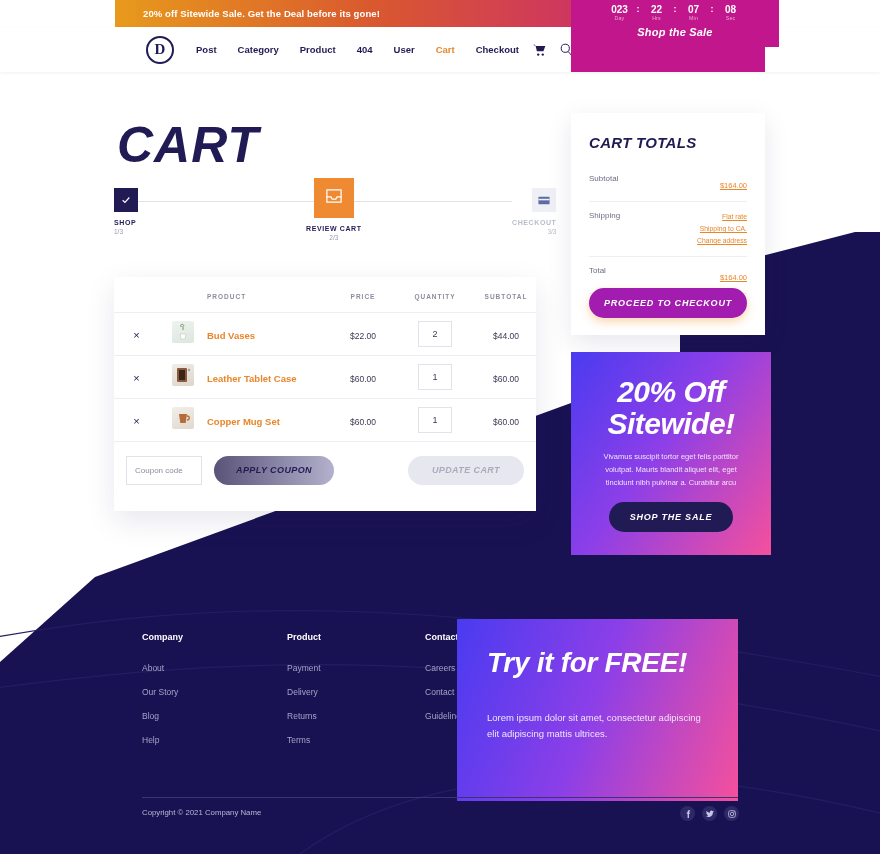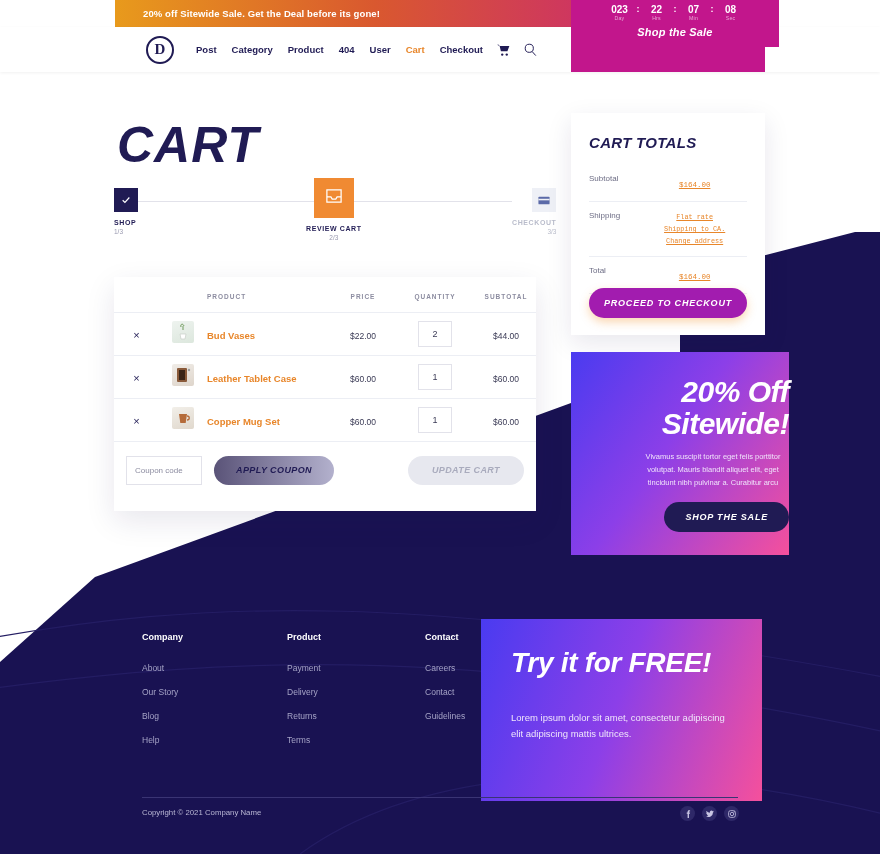--- a/index.html
+++ b/index.html
@@ -44,21 +44,21 @@
   .navbar {
     position: absolute; left: 0; top: 27px; width: 880px; height: 45px;
     background: #ffffff; display: flex; align-items: center;
     box-shadow: 0 1px 3px rgba(0,0,0,.06);
   }
   .logo {
     margin-left: 146px; width: 28px; height: 28px; border-radius: 50%;
     border: 2px solid #201b54; display: flex; align-items: center; justify-content: center;
     color: #201b54; font-size: 15px; font-weight: bold; font-family: "Liberation Serif", serif;
   }
-  .nav-links { display: flex; align-items: center; gap: 15px; margin-left: 22px; }
+  .nav-links { display: flex; align-items: center; gap: 21px; margin-left: 22px; }
   .nav-link { color: #201b54; font-size: 9.5px; font-weight: bold; cursor: pointer; }
   .nav-link.active { color: #e8862a; }
   .nav-icons { display: flex; align-items: center; gap: 14px; margin-left: 14px; }
   .nav-ico { color: #201b54; display: flex; align-items: center; }
 
   
   .bg-dark-diag {
     position: absolute; left: 0; top: 72px; width: 880px; height: 782px;
     background: #191252;
     clip-path: polygon(880px 218px, 880px 854px, 0 854px, 0 590px, 95px 505px);
@@ -143,36 +143,36 @@
     position: absolute; left: 571px; top: 113px; width: 194px; height: 222px;
     background: #ffffff; box-shadow: 0 8px 24px rgba(25,18,82,.10); z-index: 3;
     padding: 21px 18px 0 18px;
   }
   .totals-title {
     color: #201b54; font-size: 15px; font-weight: bold; font-style: italic; letter-spacing: .3px;
   }
   .totals-table { width: 100%; border-collapse: collapse; margin-top: 14px; }
   .totals-table td { padding: 9px 0; border-bottom: 1px solid #eceef4; vertical-align: top; }
   .tt-label { color: #6d6d85; font-size: 8px; }
-  .tt-val { text-align: center; font-family: Liberation Mono, monospace; }
+  .tt-val { text-align: right; }
   .tt-amount { color: #e8862a; font-size: 7.5px; text-decoration: underline; }
   .ship-line { color: #e8862a; font-size: 6.8px; text-decoration: underline; display: block; line-height: 12px; cursor: pointer; }
   .btn-checkout {
     position: absolute; left: 18px; bottom: 17px; width: 158px; height: 30px;
     border: 0; border-radius: 15px; background: #a21caf; color: #ffffff;
     font-size: 9px; font-weight: bold; font-style: italic; letter-spacing: .8px;
     cursor: pointer; box-shadow: 0 4px 10px rgba(241,138,31,.35);
     font-family: "Liberation Sans", sans-serif;
   }
 
   
   .promo-card {
-    position: absolute; left: 571px; top: 352px; width: 218px; height: 203px;
+    position: absolute; left: 571px; top: 352px; width: 200px; height: 203px;
     background: linear-gradient(125deg, #4a3bf0 0%, #8c3fe8 45%, #f5509c 100%);
-    z-index: 3; display: flex; flex-direction: column; align-items: flex-end;
+    z-index: 3; display: flex; flex-direction: column; align-items: center;
     padding-top: 24px;
   }
   .promo-h {
     color: #ffffff; font-size: 30px; font-weight: bold; font-style: italic;
     line-height: 32px; text-align: center; letter-spacing: -.5px;
   }
   .promo-p {
     color: #f0e2fb; font-size: 7.5px; line-height: 13px; text-align: center;
     width: 152px; margin-top: 10px;
   }
@@ -182,21 +182,21 @@
     letter-spacing: .8px; cursor: pointer; font-family: "Liberation Sans", sans-serif;
   }
 
   
   .footer-cols { position: absolute; left: 142px; top: 632px; display: flex; gap: 104px; z-index: 3; }
   .fcol { display: flex; flex-direction: column; }
   .fcol-h { color: #ffffff; font-size: 9px; font-weight: bold; margin-bottom: 21px; }
   .fcol-link { color: #a5a3c6; font-size: 8.5px; margin-bottom: 14px; cursor: pointer; }
 
   .try-card {
-    position: absolute; left: 481px; top: 619px; width: 281px; height: 182px;
+    position: absolute; left: 457px; top: 619px; width: 281px; height: 182px;
     background: linear-gradient(110deg, #4a3bf0 0%, #8c3fe8 48%, #f5509c 100%);
     z-index: 3; padding: 28px 0 0 30px;
   }
   .try-h { color: #ffffff; font-size: 28px; font-weight: bold; font-style: italic; letter-spacing: -.3px; }
   .try-p { color: #efe5fb; font-size: 9.5px; line-height: 16px; margin-top: 31px; width: 222px; }
   .btn-free {
     margin-top: 16px; height: 31px; padding: 0 19px; border: 0; border-radius: 16px;
     background: #201b54; color: #ffffff; font-size: 9px; font-weight: bold; font-style: italic;
     letter-spacing: .7px; cursor: pointer; font-family: "Liberation Sans", sans-serif;
   }

